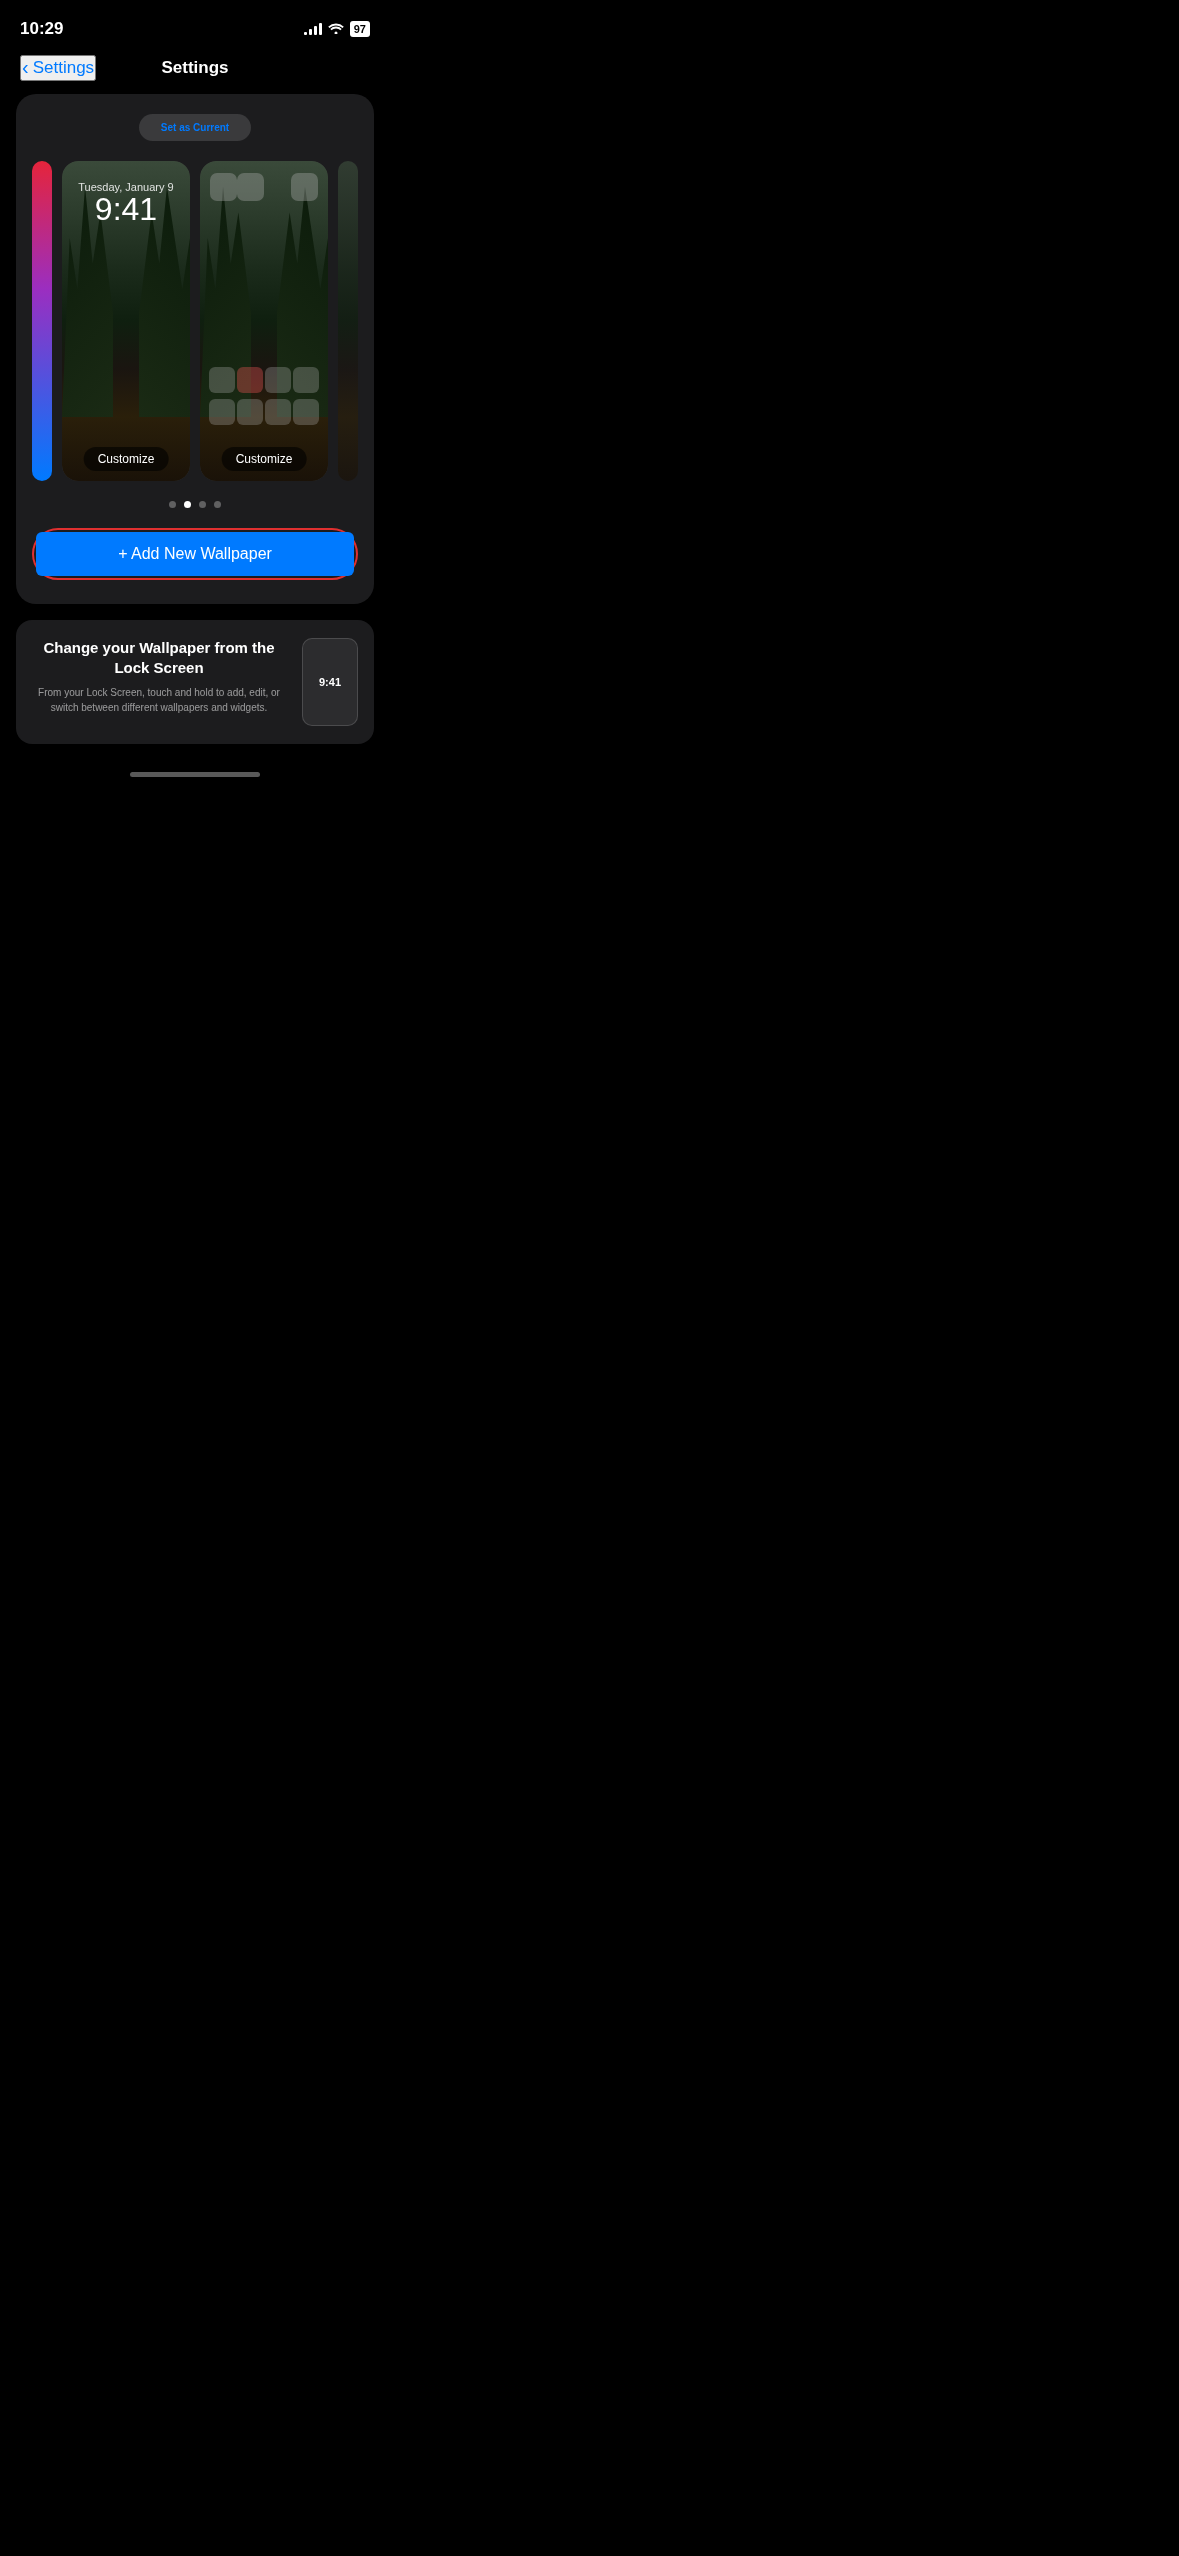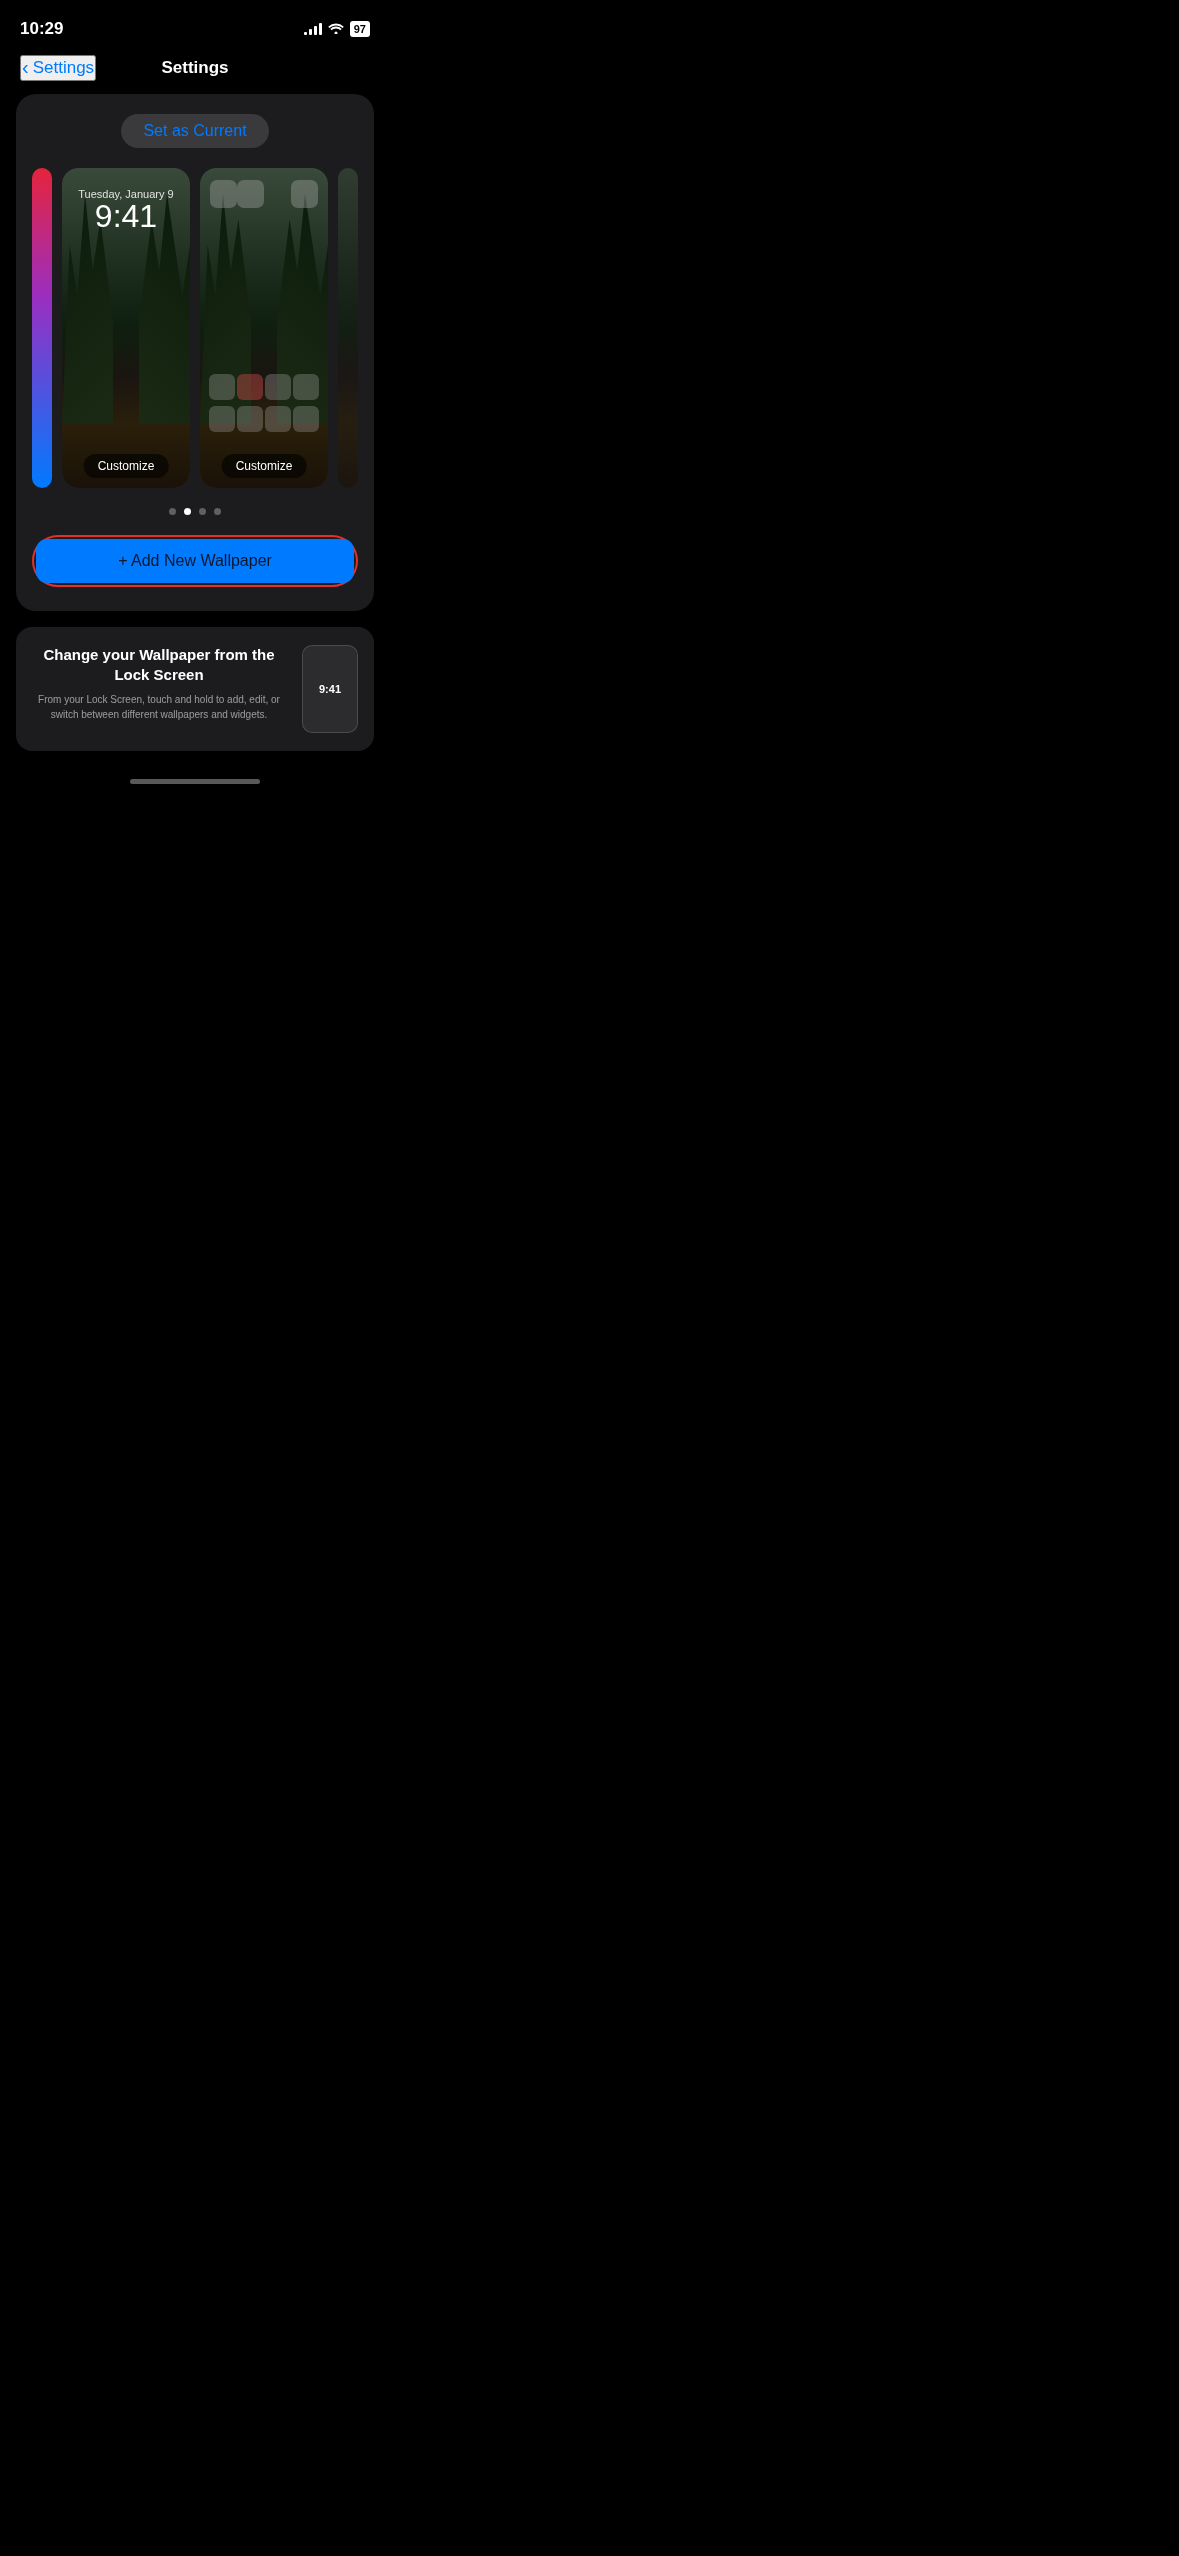--- a/index.html
+++ b/index.html
@@ -103,22 +103,22 @@
       padding: 20px 16px 24px;
       margin-bottom: 16px;
     }
 
     
     .set-current-btn {
       display: block;
       margin: 0 auto 20px;
       background: #3a3a3c;
       color: #007AFF;
-      font-size: 16px;
-      font-weight: 400;
+      font-size: 10px;
+      font-weight: 700;
       border: none;
       border-radius: 20px;
       padding: 8px 22px;
       cursor: pointer;
     }
 
     
     .preview-area {
       display: flex;
       gap: 10px;
@@ -292,25 +292,25 @@
       border: 2px solid #e03030;
       border-radius: 30px;
       padding: 2px;
       display: inline-block;
       width: 100%;
     }
     .add-wallpaper-btn {
       display: block;
       width: 100%;
       background: #007AFF;
-      color: #0f172a;
+      color: #ffffff;
       font-size: 16px;
       font-weight: 500;
       border: none;
-      border-radius: 11px;
+      border-radius: 6px;
       padding: 13px;
       cursor: pointer;
       text-align: center;
     }
 
     
     .info-card {
       background: #1c1c1e;
       border-radius: 16px;
       padding: 18px 16px;

